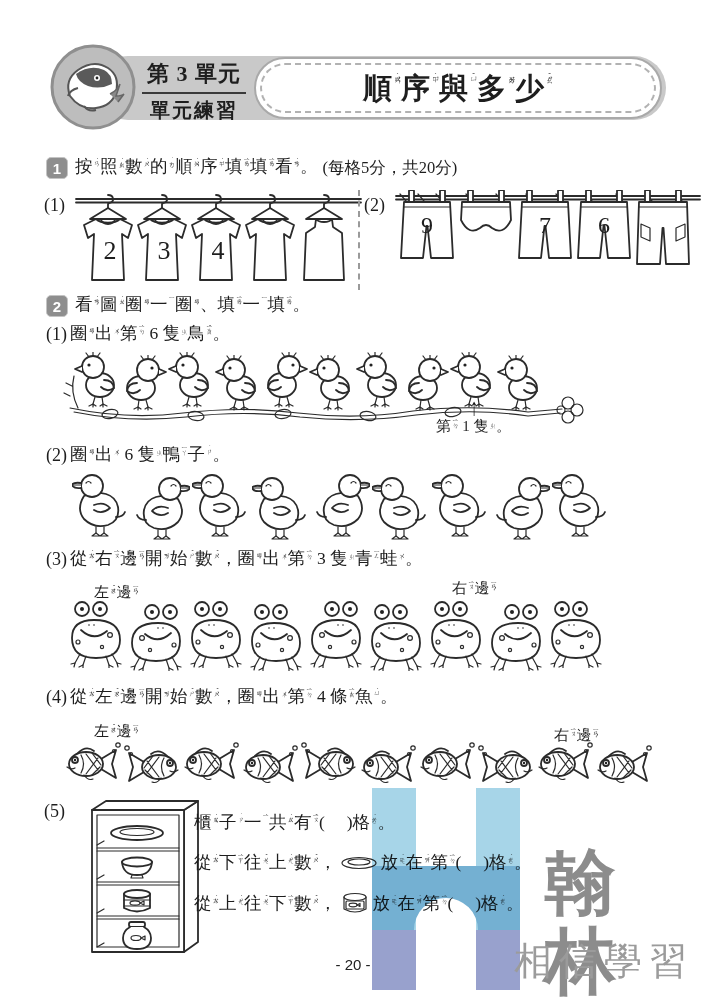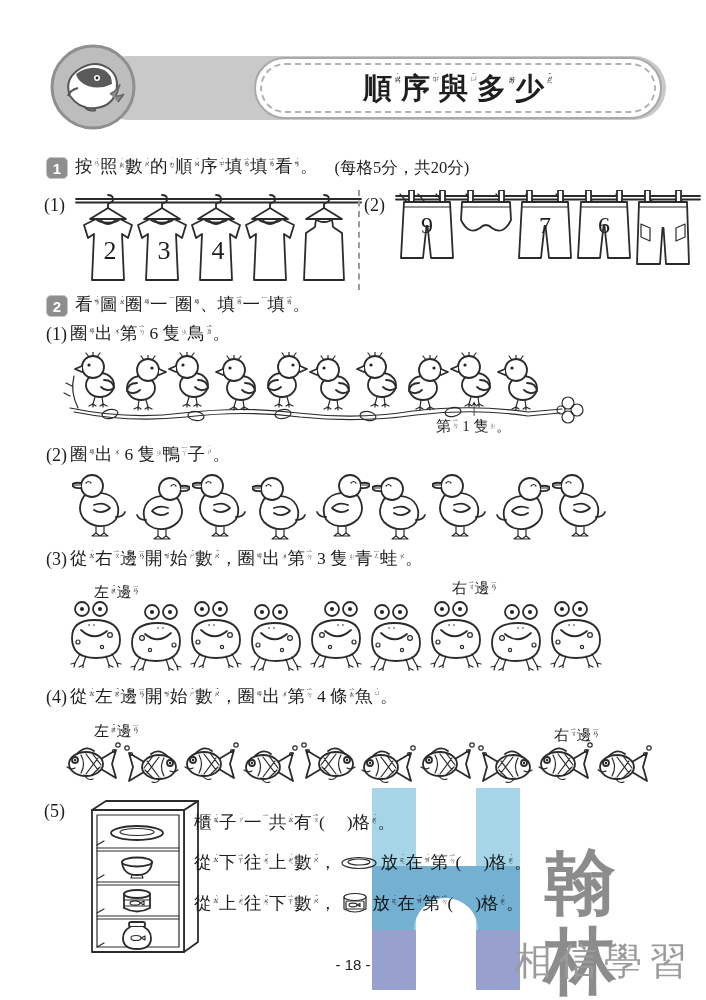--- a/index.html
+++ b/index.html
@@ -34,21 +34,21 @@
   .rb{font-size:17.5px;line-height:1.25;}
   .rz{writing-mode:vertical-rl;text-orientation:upright;font-size:6.5px;line-height:1;
       margin:1px 0 0 1px;font-family:"Liberation Sans",sans-serif;color:#222;}
 
   
   .pline{position:absolute;display:flex;align-items:flex-start;white-space:nowrap;}
   .qbadge{width:22px;height:22px;background:#8e8e8e;border:1px solid #c4c4c4;border-radius:5px;
           color:#fff;font-family:"Liberation Sans",sans-serif;font-weight:bold;font-size:15px;
           display:inline-flex;align-items:center;justify-content:center;margin:1px 7px 0 0;flex:none;}
   .plabel{font-size:18px;margin-right:3px;line-height:1.25;}
-  .score{font-size:16.5px;margin-left:17px;line-height:1.45;}
+  .score{font-size:16.5px;margin-left:5px;line-height:1.45;}
   .side-label .rb{font-size:15px;}
   .gnum{position:absolute;transform:translateX(-50%);font-size:26px;}
   .gnum.sm{font-size:24px;}
   .vdash{position:absolute;left:358px;top:190px;height:100px;width:0;
          border-left:2px dashed #9a9a9a;}
 
   
   svg{overflow:visible;}
   .art{stroke:#2b2b2b;stroke-width:1.8;fill:none;stroke-linecap:round;stroke-linejoin:round;}
   .thin{stroke-width:1.2;}
@@ -185,20 +185,24 @@
       <path d="M20,52 Q14,36 28,26 Q44,15 58,24 Q70,32 66,48 Q62,62 46,64 Q30,66 20,52 Z" fill="#fff" stroke="#555" stroke-width="2"></path>
       <path d="M26,30 Q40,20 54,26 Q62,30 62,40 Q50,46 38,42 Q28,38 26,30 Z" fill="#5a5a5a"></path>
       <circle cx="47" cy="34" r="3" fill="#fff"></circle>
       <circle cx="47" cy="34" r="1.4" fill="#222"></circle>
       <path d="M28,44 q-8,2 -10,8" stroke="#555" stroke-width="2" fill="none"></path>
       <path d="M60,50 q8,-4 10,-10 l-4,12 q6,0 8,-2 l-6,8" fill="#8a8a8a" stroke="#666" stroke-width="1.5"></path>
       <path d="M34,62 q4,6 12,4" stroke="#555" stroke-width="2" fill="none"></path>
     </svg>
   </div>
 
+  <div class="unit-block">
+    <div class="unit-title">第 3 單元</div>
+    <div class="unit-sub">單元練習</div>
+  </div>
 
   <div class="title-capsule">
     <div class="title-text">
         <span class="rw">
           <span class="rb">順</span>
           <span class="rz">ㄕㄨㄣˋ</span>
         </span>
         <span class="rw">
           <span class="rb">序</span>
           <span class="rz">ㄒㄩˋ</span>
@@ -788,21 +792,21 @@
         </span><span class="rw">
           <span class="rb">)</span>
         </span><span class="rw">
           <span class="rb">格</span>
           <span class="rz">ㄍㄜˊ</span>
         </span><span class="rw">
           <span class="rb">。</span>
         </span></span>
   </div>
 
-  <div class="pagenum">- 18 -</div>
+  <div class="pagenum">- 20 -</div>
 
   <div class="watermark">
     <svg class="abs" style="left:366px;top:788px" width="160" height="205" viewBox="0 0 160 205">
       <rect x="6" y="0" width="44" height="142" class="wm-bar-top"></rect>
       <rect x="110" y="0" width="44" height="142" class="wm-bar-top"></rect>
       <rect x="6" y="142" width="44" height="60" class="wm-bar-bot"></rect>
       <rect x="110" y="142" width="44" height="60" class="wm-bar-bot"></rect>
       <path d="M6,78 H154 V142 H112 A32,32 0 0 0 48,142 H6 Z" class="wm-cross"></path>
     </svg>
     <div class="wm-logo">翰林</div>

